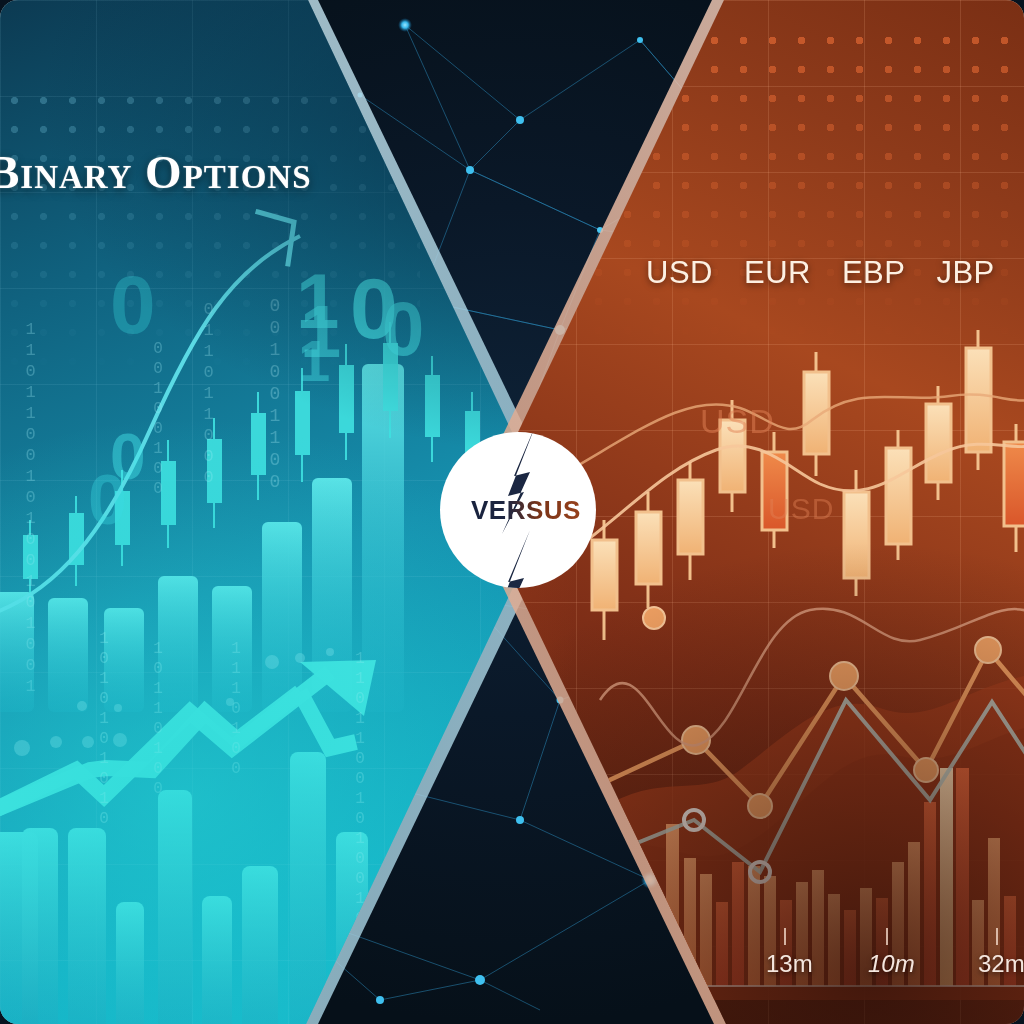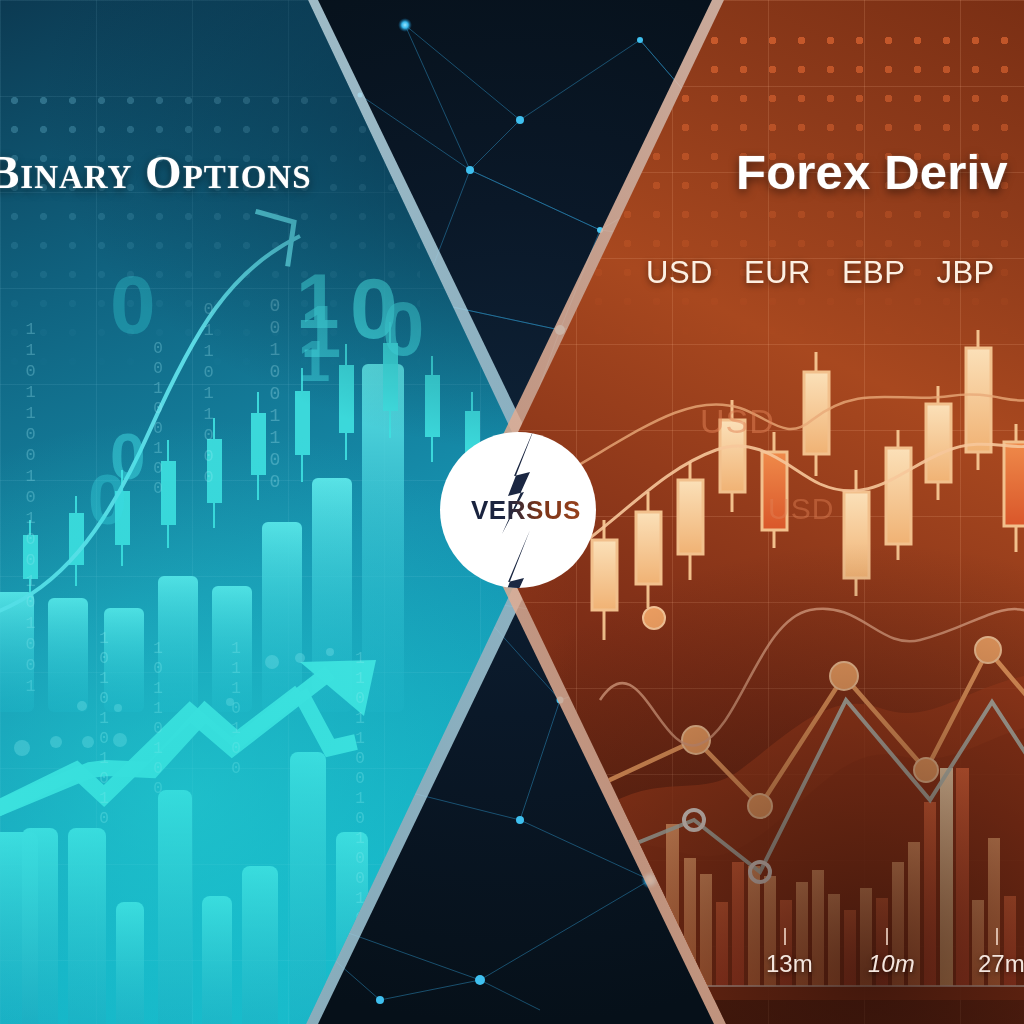--- a/index.html
+++ b/index.html
@@ -1,19 +1,20 @@
 <!DOCTYPE html>
 <html><head>
 <meta charset="utf-8">
 <style>
   html,body{margin:0;padding:0;background:#07131f;}
   #stage{
     position:relative;width:1024px;height:1024px;overflow:hidden;
     font-family:"Liberation Sans", sans-serif;
     background:#404040;
+    border-radius:18px;
   }
   .layer{position:absolute;inset:0;}
 
   
   #netbg{
     background:
       radial-gradient(ellipse 60% 55% at 50% 45%, #0e2237 0%, #0a1828 45%, #061019 100%);
   }
 
   
@@ -464,21 +465,20 @@
       </g>
     </svg>
 
     <div class="usdmark" style="left:700px;top:402px;">USD</div>
     <div class="usdmark" style="left:768px;top:492px;font-size:30px;opacity:.85;">USD</div>
 
     <div class="rightfill2"></div>
   </div>
 
   <div class="title" id="titleLeft">Binary Options</div>
-  <div class="title" id="titleRight">Forex Deriv</div>
 
   <div id="currencies">
     <span>USD</span>
     <span>EUR</span>
     <span>EBP</span>
     <span>JBP</span>
 
   </div>
 
   <div id="versusWrap">
@@ -496,16 +496,16 @@
     </svg>
     <div id="versusText">VERSUS</div>
   </div>
 
   <div id="axisLabels">
     <span class="axtick" style="left:24px;"></span>
     <span class="axlab" style="left:6px;top:0;">13m</span>
     <span class="axtick" style="left:126px;"></span>
     <span class="axlab" style="left:108px;top:0;font-style:italic;">10m</span>
     <span class="axtick" style="left:236px;"></span>
-    <span class="axlab" style="left:218px;top:0;">27m</span>
+    <span class="axlab" style="left:218px;top:0;">32m</span>
   </div>
 
 </div>
 
 </body></html>

